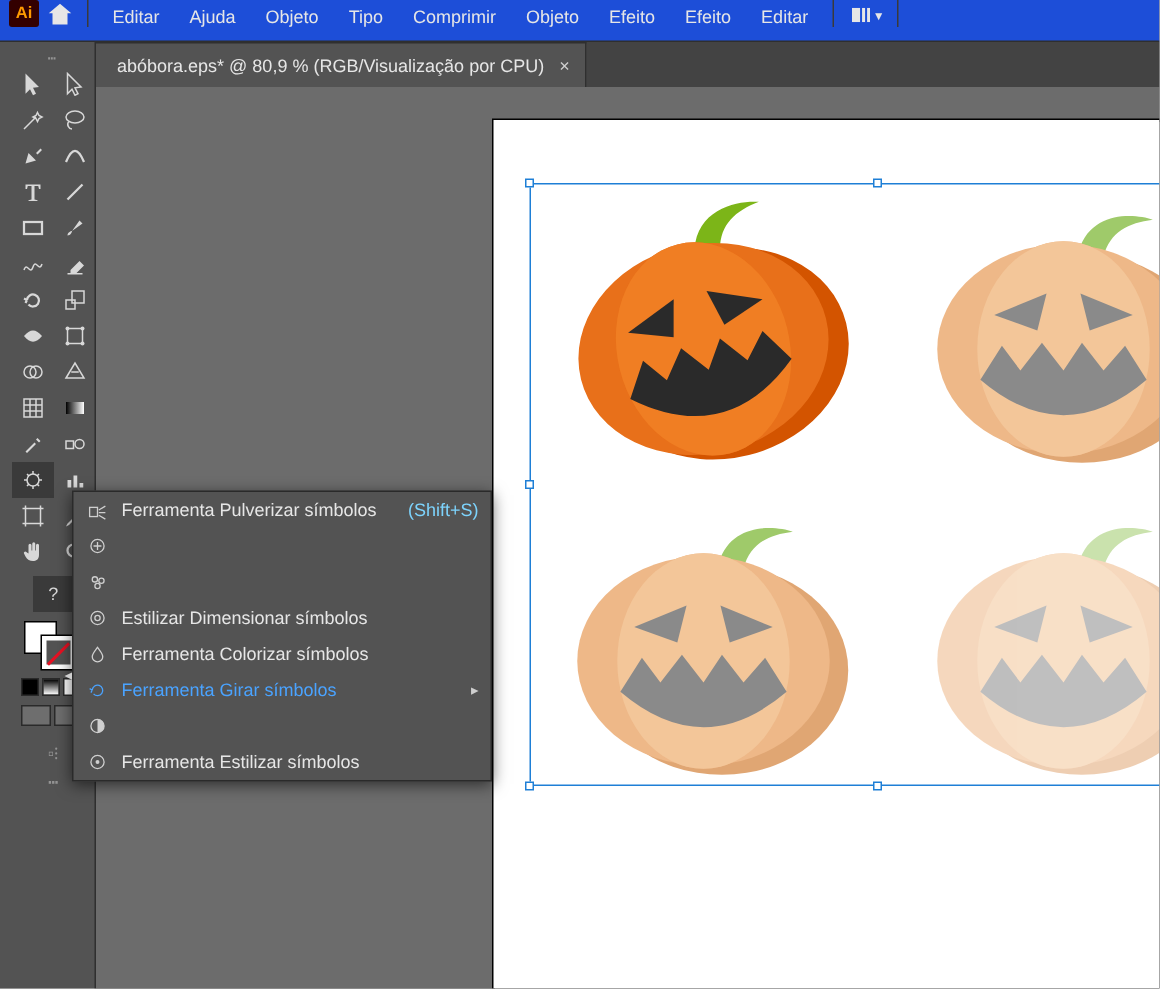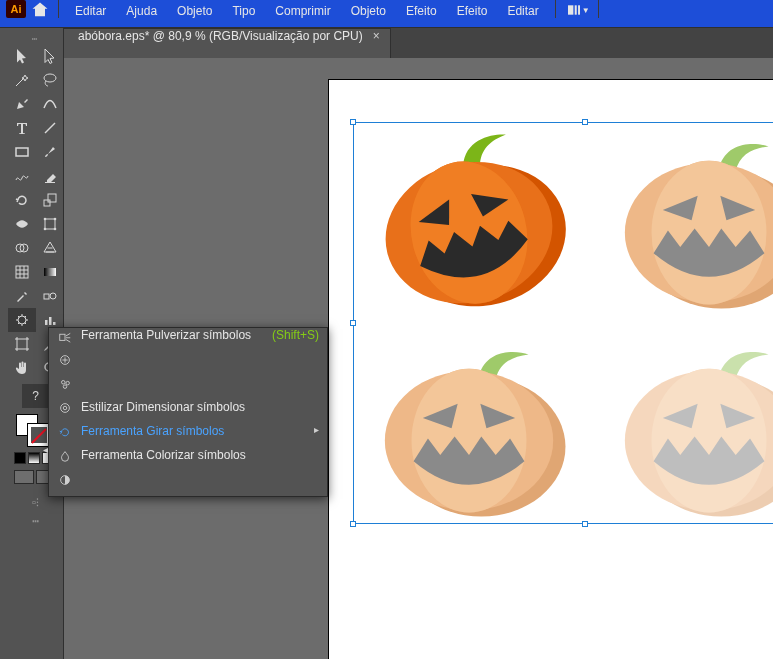--- a/index.html
+++ b/index.html
@@ -33,36 +33,36 @@
   .chip{width:12px;height:12px;border:1px solid #2a2a2a;}
   .chip.b{background:#000;}
   .chip.w{background:#fff;}
   .chip.g{background:linear-gradient(#000,#fff);}
   .mode-row { display:flex; gap:2px; margin:6px auto 0; width:44px;}
   .mode{width:20px;height:14px;border:1px solid #2a2a2a;background:#6e6e6e;}
   .dotsrow { text-align:center; color:#949494; font-size:11px; margin-top:10px;}
 
   .workarea { flex: 1; background: #535353; display: flex; flex-direction: column; }
   .tabbar { height: 30px; display: flex; align-items: stretch; background:#434343;}
-  .doc-tab { background: #535353; color: #e6e6e6; display: flex; align-items: flex-start; padding: 0 10px 0 14px; gap: 10px; font-size: 12px; border-top:1px solid #2f2f2f; border-right:1px solid #2f2f2f;}
+  .doc-tab { background: #535353; color: #e6e6e6; display: flex; align-items: center; padding: 0 10px 0 14px; gap: 10px; font-size: 12px; border-top:1px solid #2f2f2f; border-right:1px solid #2f2f2f;}
   .doc-tab .x { color:#cfcfcf; cursor:default; }
   .canvas-region { flex: 1; background: #6c6c6c; position: relative; overflow:hidden;}
   .artboard { position: absolute; left: 265px; top: 22px; width: 520px; height: 620px; background: #fff; box-shadow: 0 0 0 1px #000; }
   .selection { position: absolute; left: 289px; top: 64px; width: 465px; height: 402px; border: 1px solid #1e7fd6; }
   .sel-handle { position: absolute; width: 6px; height: 6px; background: #fff; border: 1px solid #1e7fd6; }
 
   .pump { position:absolute; }
   .pump svg { display:block; }
 
   .flyout { position: absolute; left: 48px; top: 327px; width: 280px; background: #535353; box-shadow: 0 2px 10px rgba(0,0,0,.6); border:1px solid #2a2a2a; z-index:50;}
-  .flyout-row { display: flex; align-items: flex-start; height: 24px; padding: 0 8px; gap: 8px; color: #e6e6e6; }
+  .flyout-row { display: flex; align-items: center; height: 24px; padding: 0 8px; gap: 8px; color: #e6e6e6; }
   .flyout-row.active { color: #4aa3ff; }
   .flyout-row .ficon { width: 16px; height: 16px; display:flex; align-items:center; justify-content:center; color:#cfcfcf;}
   .flyout-row.active .ficon { color:#4aa3ff;}
-  .flyout-row .shortcut { margin-left: auto; color:#84cc16; }
+  .flyout-row .shortcut { margin-left: auto; color:#7dd3fc; }
   .flyout-row .submenu-caret { margin-left:auto; color:#cfcfcf; font-size:10px;}
   .flyout-pointer { position:absolute; left:-6px; top:116px; color:#cfcfcf; font-size:10px;}
 </style>
 </head>
 <body>
 
 <div class="topbar">
   <div class="ai-badge">Ai</div>
   <div class="home-icon">
     <svg viewBox="0 0 16 16">
@@ -396,38 +396,47 @@
   </div>
   <div class="flyout-row">
     <span class="ficon">
         <svg viewBox="0 0 16 16" width="14" height="14">
           <circle cx="8" cy="8" r="5" fill="none" stroke="currentColor"></circle>
           <circle cx="8" cy="8" r="2" fill="none" stroke="currentColor"></circle>
         </svg>
       </span>
     <span>Estilizar Dimensionar símbolos</span>
   </div>
+  <div class="flyout-row">
+    <span class="ficon">
+        <svg viewBox="0 0 16 16" width="14" height="14">
+          <path fill="none" stroke="currentColor" d="M8 3c3 4 4 5 4 7a4 4 0 0 1-8 0c0-2 1-3 4-7z"></path>
+        </svg>
+      </span>
+    <span>Ferramenta Colorizar símbolos</span>
+  </div>
   <div class="flyout-row active">
     <span class="ficon">
         <svg viewBox="0 0 16 16" width="14" height="14">
           <path fill="none" stroke="currentColor" d="M4 8a4 4 0 1 1 1 3M4 8l-2-1m2 1l-1 2"></path>
         </svg>
       </span>
     <span>Ferramenta Girar símbolos</span>
     <span class="submenu-caret">▸</span>
   </div>
   <div class="flyout-row">
     <span class="ficon">
         <svg viewBox="0 0 16 16" width="14" height="14">
-          <path fill="none" stroke="currentColor" d="M8 3c3 4 4 5 4 7a4 4 0 0 1-8 0c0-2 1-3 4-7z"></path>
-        </svg>
-      </span>
-    <span>Ferramenta Colorizar símbolos</span>
-  </div>
-  <div class="flyout-row">
-    <span class="ficon">
-        <svg viewBox="0 0 16 16" width="14" height="14">
           <circle cx="8" cy="8" r="5" fill="none" stroke="currentColor"></circle>
           <path fill="currentColor" d="M8 3a5 5 0 0 1 0 10z"></path>
         </svg>
       </span>
   </div>
+  <div class="flyout-row">
+    <span class="ficon">
+        <svg viewBox="0 0 16 16" width="14" height="14">
+          <circle cx="8" cy="8" r="5" fill="none" stroke="currentColor"></circle>
+          <circle cx="8" cy="8" r="1.5" fill="currentColor"></circle>
+        </svg>
+      </span>
+    <span>Ferramenta Estilizar símbolos</span>
+  </div>
 </div>
 
 </body></html>

